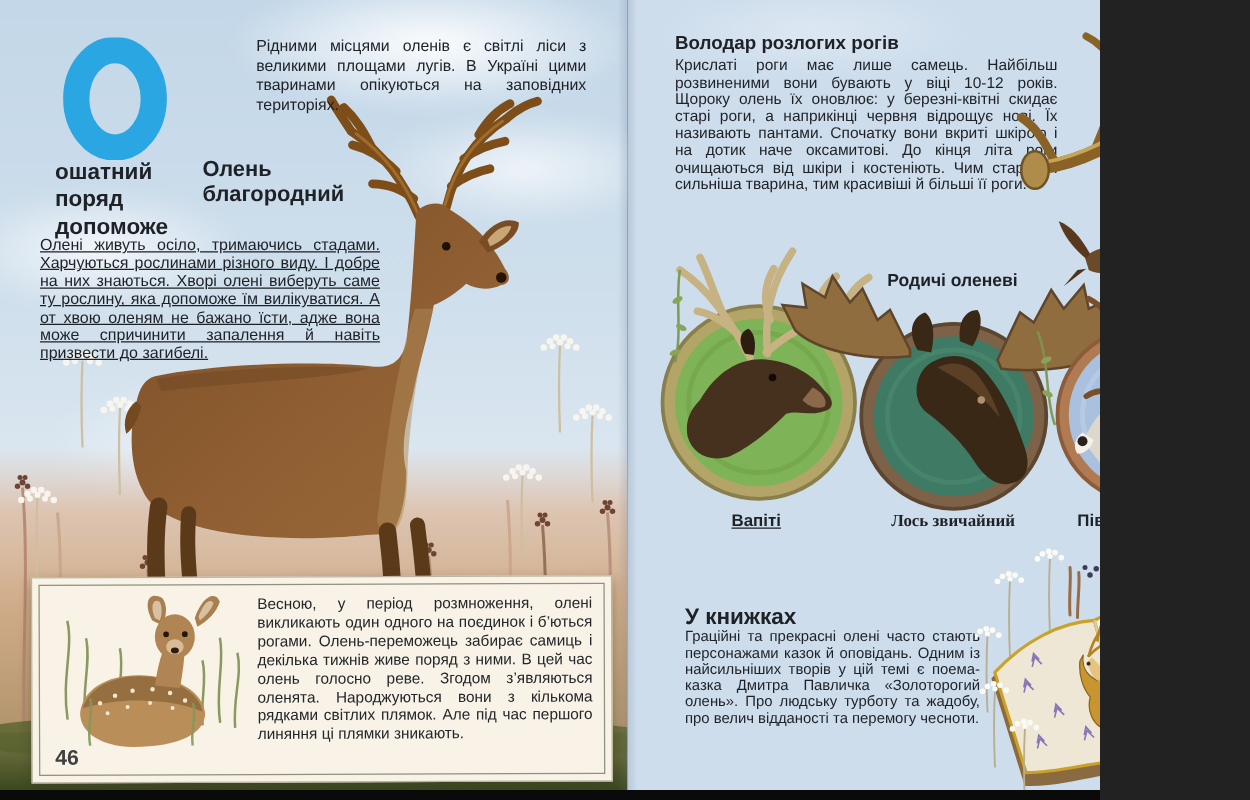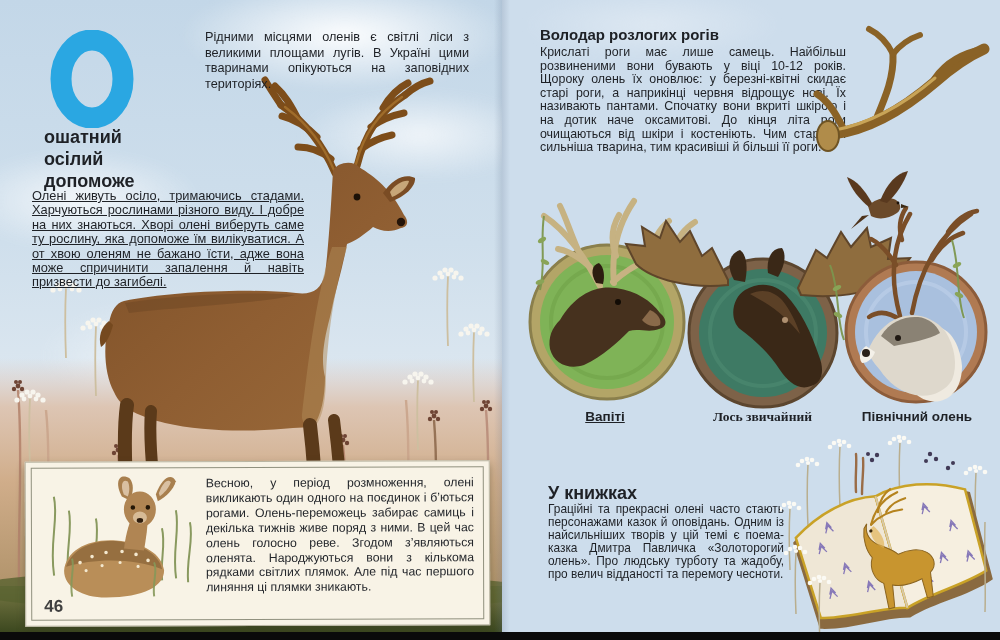--- a/index.html
+++ b/index.html
@@ -1,16 +1,16 @@
 <!DOCTYPE html>
 <html style="--ink: #1e2126; --accent-blue: #2aa7e2; --page-right: #cdddec; --parchment: #f8f3e6; --bar: #0a0a0a; --wapiti-ring: #b3a567; --wapiti-bg: #7fb357; --moose-ring: #7d6248; --moose-bg: #3e7a64; --reindeer-ring: #b07a52; --reindeer-bg: #a9c0de;"><head>
 <meta charset="utf-8">
 <style>
   html,body{margin:0;padding:0;background:#222;}
-  .spread{position:relative;width:1000px;height:640px;overflow:hidden;
+  .spread{position:relative;width:880px;height:640px;overflow:hidden;
     font-family:"Liberation Sans","DejaVu Sans",sans-serif;color:var(--ink,#1e2126);}
   .abs{position:absolute;}
   
   .left-page{left:0;top:0;width:502px;height:640px;
     background:linear-gradient(180deg,#c3d7e8 0%,#cfdfec 38%,#dce7f0 60%);}
   .cloud{border-radius:50%;filter:blur(6px);
     background:radial-gradient(closest-side,rgba(255,255,255,.95),rgba(255,255,255,0));}
   .intro-text{left:205px;top:30px;width:264px;font-size:12.7px;line-height:15.6px;
     text-align:justify;}
   .letter-words{left:44px;top:126px;font-size:18px;line-height:22px;font-weight:bold;}
@@ -184,24 +184,25 @@
   </svg>
 
   <div class="abs intro-text">Рідними місцями оленів є світлі ліси з великими площами лугів. В Україні цими тваринами опікуються на заповідних територіях.</div>
 
   <svg class="abs" style="left:50px;top:30px;" width="84" height="98" viewBox="0 0 84 98">
     <ellipse cx="42" cy="49" rx="31" ry="39" fill="none" stroke="var(--accent-blue,#2aa7e2)" stroke-width="21"></ellipse>
   </svg>
 
   <div class="abs letter-words">
     <div>ошатний</div>
-    <div>осілий</div>
+    <div>поряд</div>
     <div>допоможе</div>
   </div>
 
+  <div class="abs species-title">Олень благородний</div>
 
   <div class="abs left-body">Олені живуть осіло, тримаючись стадами. Харчуються рослинами різного виду. І добре на них знаються. Хворі олені виберуть саме ту рослину, яка допоможе їм вилікуватися. А от хвою оленям не бажано їсти, адже вона може спричинити запалення й навіть призвести до загибелі.</div>
 
   <div class="abs fact-box">
     <div class="abs fact-box-inner"></div>
     <svg class="abs" style="left:10px;top:8px;" width="170" height="145" viewBox="0 0 170 145">
       <g stroke="#7d9050" stroke-width="2" fill="none" opacity=".9">
         <path d="M18,105 C13,72 23,48 18,26"></path>
         <path d="M32,110 C29,80 37,60 33,40"></path>
         <path d="M60,112 C56,86 64,66 60,48"></path>
@@ -258,20 +259,21 @@
       <path d="M70,110 C80,86 89,66 88,42" stroke-width="7"></path>
       <path d="M88,42 C82,30 74,22 64,17" stroke-width="6"></path>
       <path d="M88,42 C96,32 106,26 115,23" stroke-width="6"></path>
       <path d="M126,73 C136,55 152,44 171,39" stroke-width="7"></path>
       <path d="M38,116 C30,100 23,89 12,82" stroke-width="7"></path>
     </g>
     <path d="M30,118 C62,112 96,95 130,66" stroke="#c8a457" stroke-width="3" fill="none" stroke-linecap="round"></path>
     <ellipse cx="23" cy="124" rx="11" ry="15" fill="#b08c4a" stroke="#6f5424" stroke-width="2"></ellipse>
   </svg>
 
+  <div class="abs relatives-title">Родичі оленеві</div>
 
   <svg class="abs" style="left:500px;top:170px;" width="500" height="272" viewBox="0 0 500 272">
 
     <g>
       <circle cx="107" cy="152" r="78" fill="var(--wapiti-ring,#b3a567)"></circle>
       <circle cx="107" cy="152" r="77" fill="none" stroke="#8a7f4c" stroke-width="3"></circle>
       <circle cx="107" cy="152" r="67" fill="var(--wapiti-bg,#7fb357)"></circle>
       <circle cx="107" cy="152" r="56" fill="none" stroke="#6fa247" stroke-width="4" opacity=".6"></circle>
       <g stroke="#c6b282" stroke-width="6" stroke-linecap="round" fill="none">
         <path d="M100,116 C85,88 68,62 44,46"></path>

